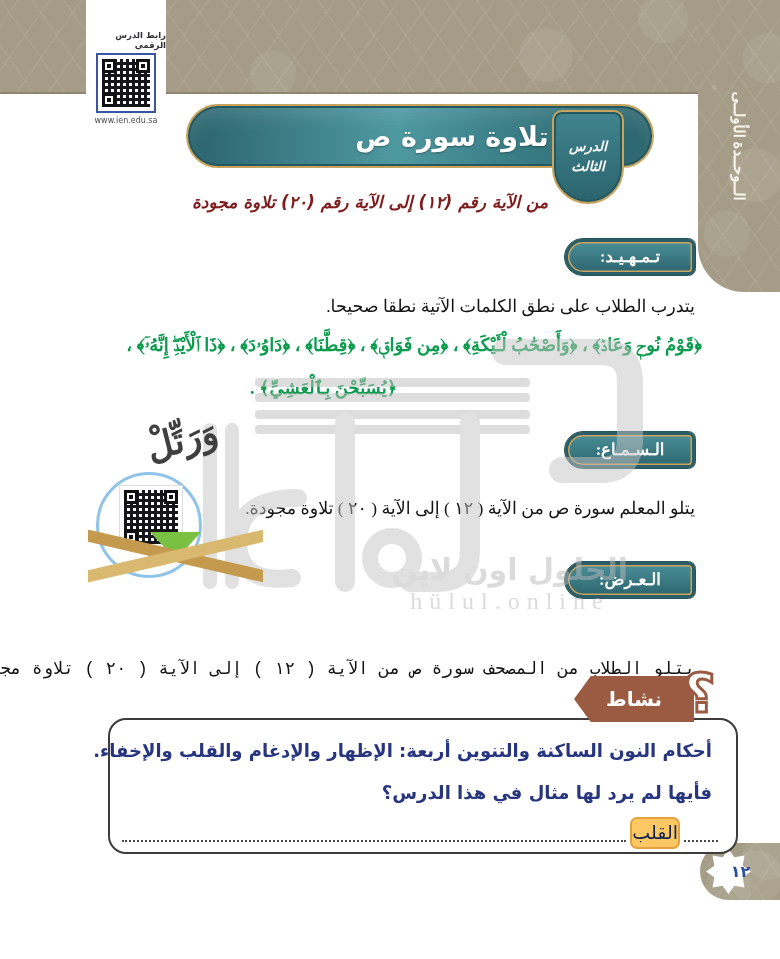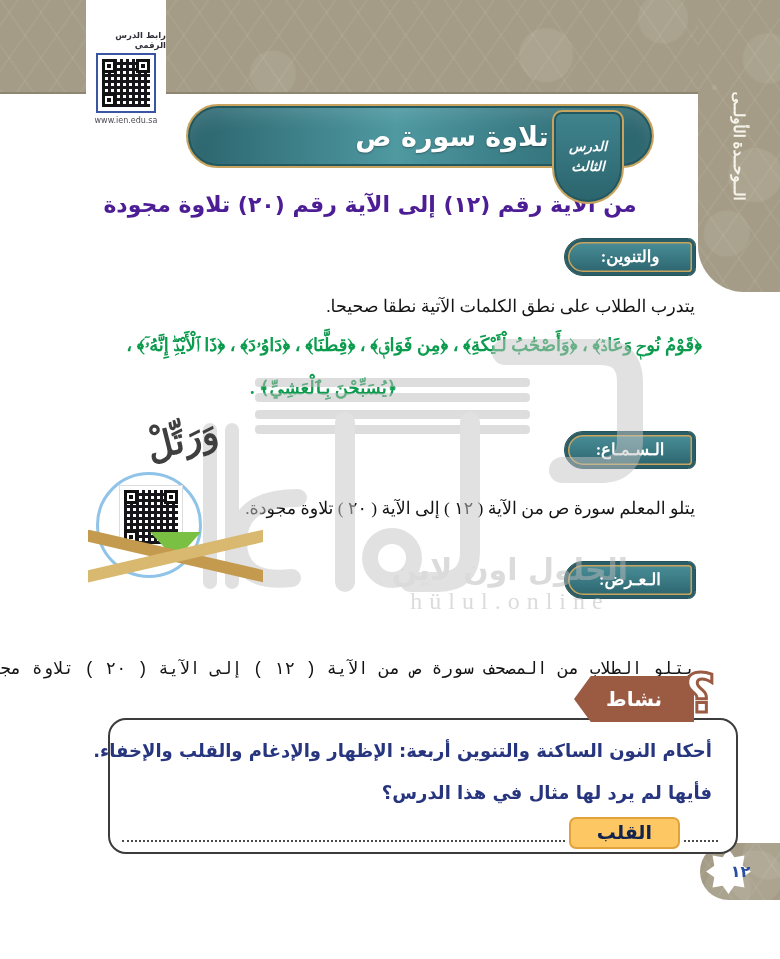--- a/index.html
+++ b/index.html
@@ -64,21 +64,21 @@
   .lesson-badge{
     position:absolute; left:552px; top:110px; width:72px; height:94px; box-sizing:border-box; z-index:3;
     background:linear-gradient(180deg,#40848e,#2b646d);
     border:2px solid #c9a45e; border-radius:10px 10px 36px 36px;
     display:flex; flex-direction:column; align-items:center; justify-content:center;
     box-shadow:inset 0 0 0 2px #235860;
   }
   .lesson-badge span{color:#fff; font-size:13.5px; font-weight:bold; font-style:italic; line-height:1.5; font-family:"Liberation Serif", serif;}
   .subtitle{
     position:absolute; left:60px; top:192px; width:620px; text-align:center;
-    color:#4c1d95; font-size:22px; font-weight:bold; font-family:"DejaVu Sans", sans-serif;
+    color:#7f1d1d; font-size:17px; font-weight:bold; font-family:"DejaVu Sans", sans-serif;font-style:italic;
   }
   
   .sec-banner{
     position:absolute; left:564px; width:132px; height:38px; box-sizing:border-box;
     background:linear-gradient(180deg,#4c929b 0%, #2a626c 100%);
     border-radius:8px 8px 8px 8px; border:1px solid #24565f;
     box-shadow:inset 0 0 0 3px #2a5d66, inset 0 0 0 4.5px #c9a45e;
     display:flex; align-items:center; justify-content:center;
   }
   .sec-banner.round-left{border-radius:20px 8px 8px 20px;}
@@ -144,21 +144,21 @@
   .act-2{top:782px;}
   .answer-row{
     position:absolute; left:122px; top:816px; width:596px; height:34px; z-index:3;
     display:flex; flex-direction:row; align-items:center;
   }
   .dots{border-bottom:2.5px dotted #4a4a4a; height:16px;}
   .dots-short{flex:0 0 34px;}
   .dots-long{flex:1;}
   .answer-chip{
     margin:0 4px; background:#fdc764; border:2px solid #e2a23b; border-radius:7px;
-    padding:2px 26px 4px; color:#12234e; font-size:19px; font-weight:bold;
+    padding:2px 0 4px; color:#12234e; font-size:19px; font-weight:normal;
     font-family:"DejaVu Sans", sans-serif;
   }
   
   .page-badge{
     position:absolute; left:700px; top:843px; width:80px; height:57px;
     border-radius:29px 0 0 29px;
   }
   .page-badge .star{position:absolute; left:6px; top:6px; width:45px; height:45px;}
   .page-badge .num{
     position:absolute; left:18px; top:6px; width:45px; height:45px; display:flex; align-items:center; justify-content:center;
@@ -211,21 +211,21 @@
         <path d="M128 168 Q68 168 68 212 Q68 254 122 248" stroke-width="18"></path>
         <path d="M40 100 V252" stroke-width="14"></path>
         <path d="M62 100 V252" stroke-width="14"></path>
       </g>
     </svg>
     <div class="wm-text-ar">الحلول اون لاين</div>
     <div class="wm-text-la">hülul.online</div>
   </div>
 
   <div class="sec-banner round-left banner-tamheed">
-    <span>والتنوين:</span>
+    <span>تـمـهـيـد:</span>
   </div>
   <div class="body-text p-tamheed">يتدرب الطلاب على نطق الكلمات الآتية نطقا صحيحا.</div>
   <div class="quran-line quran-1">﴿قَوْمُ نُوحٖ وَعَادٞ﴾ ، ﴿وَأَصْحَٰبُ لْـَٔيْكَةِ﴾ ، ﴿مِن فَوَاقٖ﴾ ، ﴿قِطَّنَا﴾ ، ﴿دَاوُۥدَ﴾ ، ﴿ذَا ٱلْأَيْدِۖ إِنَّهُۥٓ﴾ ،</div>
   <div class="quran-line quran-2">﴿يُسَبِّحْنَ بِٱلْعَشِيِّ﴾ .</div>
 
   <div class="wartil">
     <div class="callig">وَرَتِّلْ</div>
     <div class="circle"></div>
     <div class="qr-holder">
       <div class="qr-pattern">

